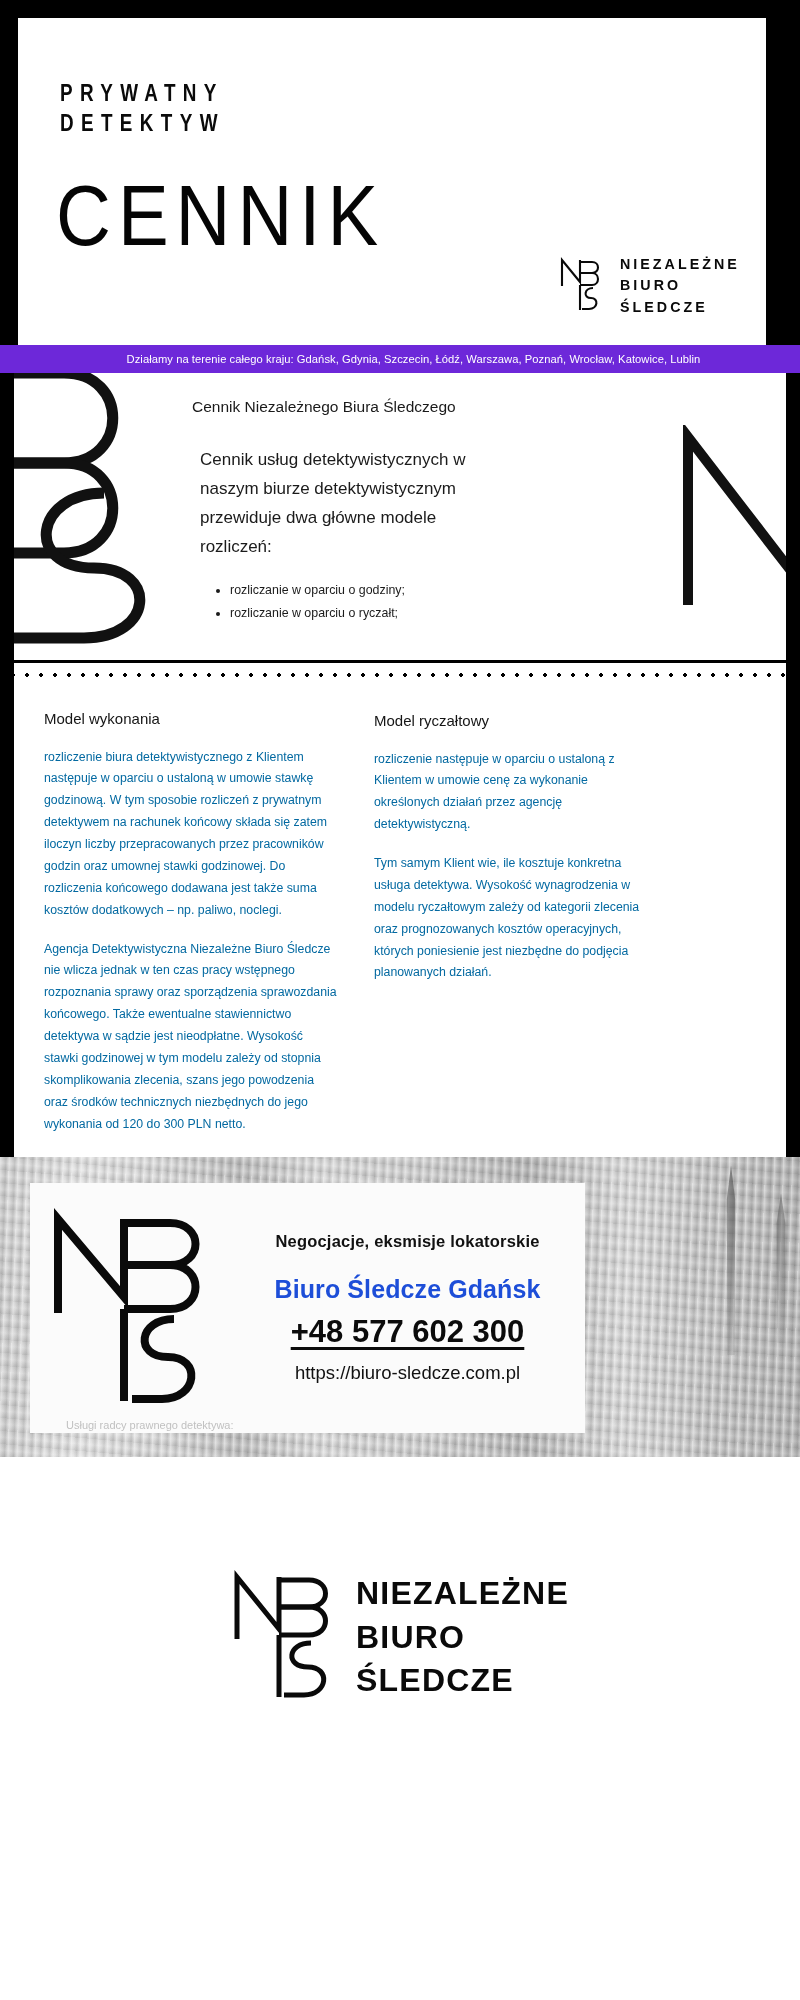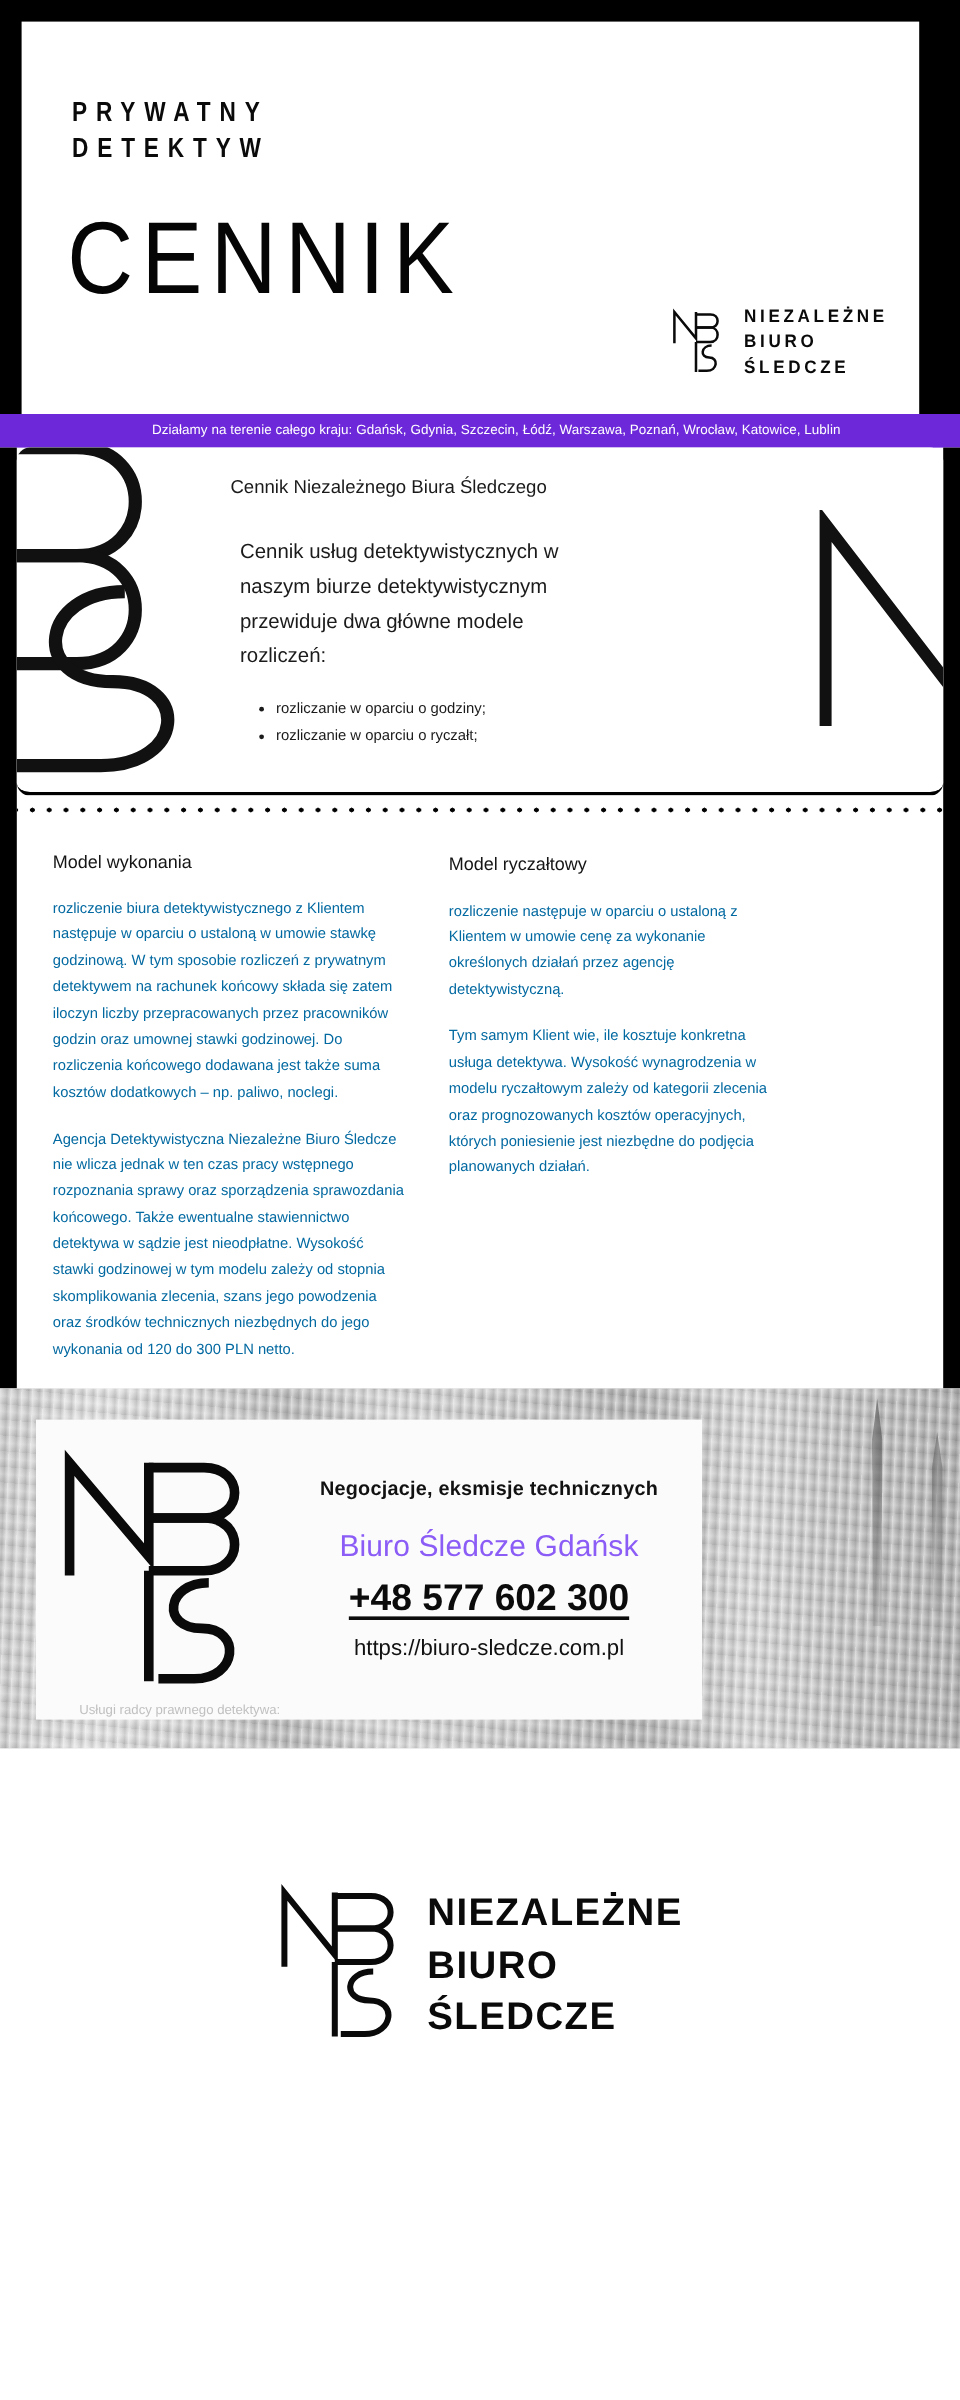--- a/index.html
+++ b/index.html
@@ -87,21 +87,20 @@
     padding-left: 27px;
   }
 
   
   .intro {
     position: relative;
     height: 290px;
     background: #ffffff;
     border-bottom: 3px solid #000000;
     overflow: hidden;
-    border-radius: 11px;
   }
   .ghost-left, .ghost-right {
     position: absolute;
     pointer-events: none;
     opacity: 1;
   }
   .ghost-left { left: -60px; top: -20px; }
   .ghost-right { right: -52px; top: 52px; }
 
   .intro-body {
@@ -226,22 +225,22 @@
   }
   .contact-tagline {
     font-size: 16.5px;
     font-weight: 700;
     color: #111;
     letter-spacing: 0.2px;
     margin-bottom: 24px;
   }
   .contact-city {
     font-size: 25px;
-    font-weight: 400;
-    color: #8b5cf6;
+    font-weight: 700;
+    color: #1d4ed8;
     letter-spacing: 0.1px;
     margin-bottom: 10px;
   }
   .contact-phone {
     font-size: 31px;
     font-weight: 700;
     color: #0b0b0b;
     text-decoration: underline;
     text-underline-offset: 5px;
     text-decoration-thickness: 2.5px;
@@ -372,21 +371,21 @@
         <svg width="175" height="215" viewBox="0 0 175 215" fill="none" stroke="#0a0a0a" stroke-width="8">
           <path d="M10 112 L10 18 L76 96 L76 18"></path>
           <path d="M76 22 L122 22 C156 22 156 64 122 64 L76 64"></path>
           <path d="M76 64 L122 64 C156 64 156 108 122 108 L76 108"></path>
           <path d="M76 108 L76 200"></path>
           <path d="M126 118 C90 118 86 156 120 156 C154 156 150 198 114 198 L84 198"></path>
         </svg>
       </span>
     </div>
     <div class="contact-text">
-      <div class="contact-tagline">Negocjacje, eksmisje technicznych</div>
+      <div class="contact-tagline">Negocjacje, eksmisje lokatorskie</div>
       <div class="contact-city">Biuro Śledcze Gdańsk</div>
       <div><a class="contact-phone" href="#">+48 577 602 300</a></div>
       <div class="contact-url">https://biuro-sledcze.com.pl</div>
     </div>
   </div>
 
   <div class="faint-note">Usługi radcy prawnego detektywa:</div>
 </section>
 
 <footer class="footer">

